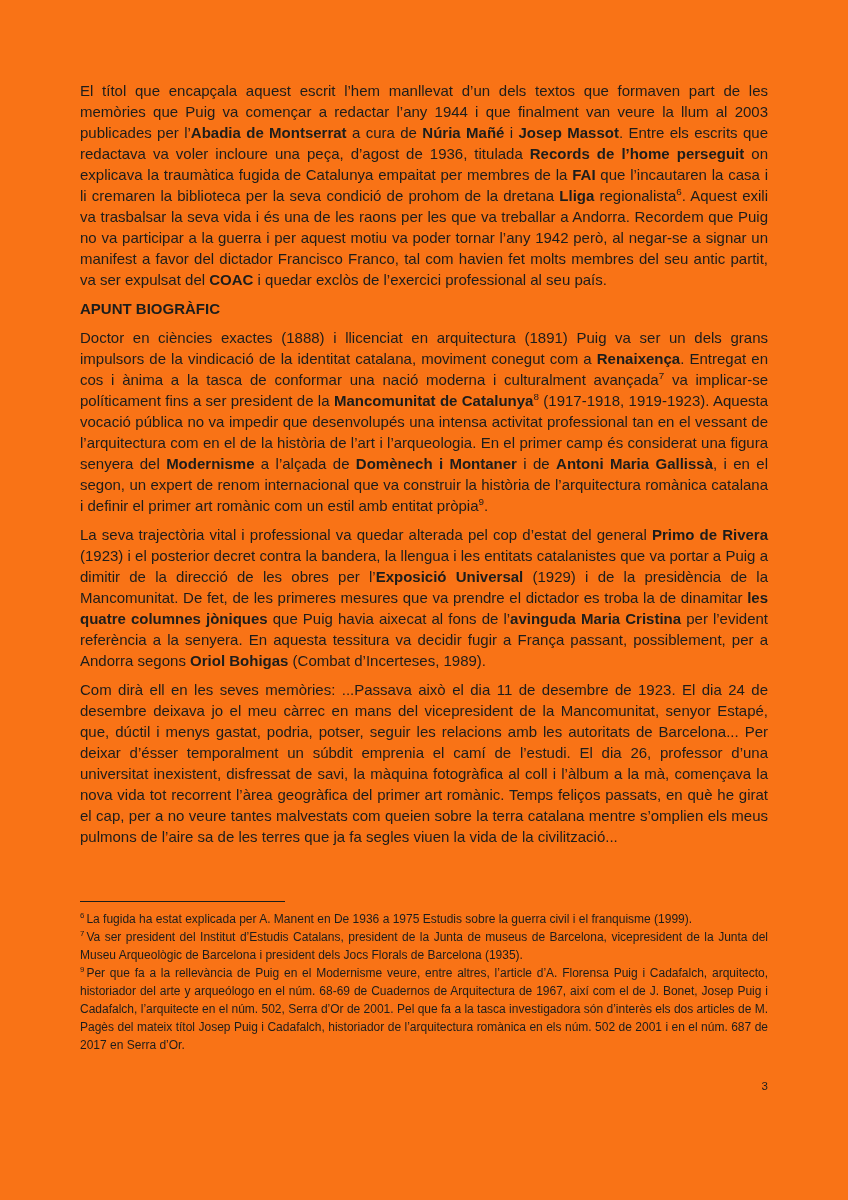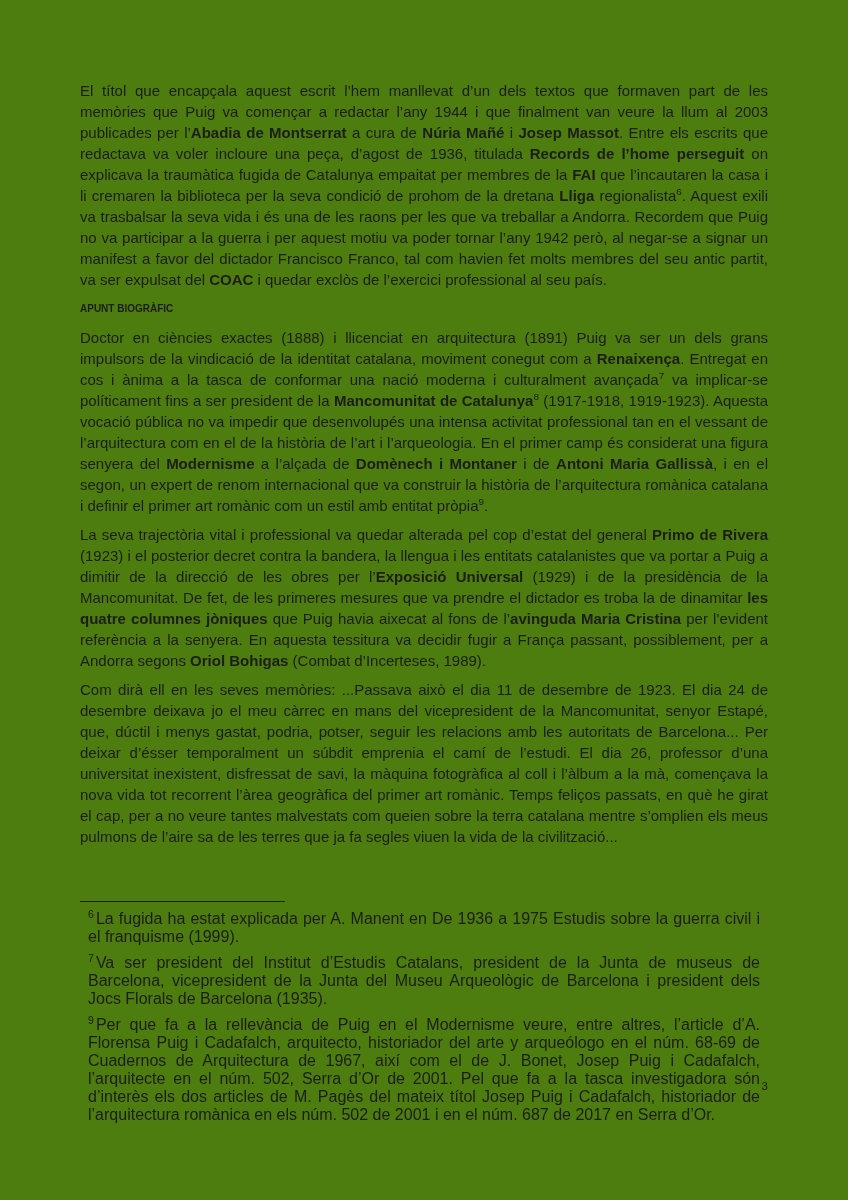--- a/index.html
+++ b/index.html
@@ -4,39 +4,39 @@
 <style>
   html, body {
     margin: 0;
     padding: 0;
     background: #ffffff;
   }
   .page {
     position: relative;
     width: 848px;
     height: 1200px;
-    background: #4d7c0f;
+    background: #f97316;
     font-family: "Liberation Sans", sans-serif;
     color: #1d1d1b;
     overflow: hidden;
   }
   .content {
     position: absolute;
     left: 80px;
     top: 80px;
     width: 688px;
   }
   p.body {
     font-size: 15px;
     line-height: 21px;
     text-align: justify;
     margin: 0 0 8px 0;
   }
   p.heading {
-    font-size: 10px;
+    font-size: 15px;
     line-height: 21px;
     font-weight: bold;
     margin: 8px 0 8px 0;
   }
   .b { font-weight: bold; }
   .i { }
   sup {
     font-size: 66%;
     line-height: 0;
   }
@@ -46,24 +46,24 @@
     top: 901px;
     width: 688px;
   }
   .fn-sep {
     width: 205px;
     border: none;
     border-top: 1.4px solid #1d1d1b;
     margin: 0 0 8px 0;
   }
   p.footnote {
-    font-size: 16px;
+    font-size: 12px;
     line-height: 18px;
     text-align: justify;
-    margin: 8px;
+    margin: 0;
   }
   .fn-num {
     margin-right: 2px;
   }
   .page-number {
     position: absolute;
     left: 80px;
     top: 1080px;
     width: 688px;
     text-align: right;

